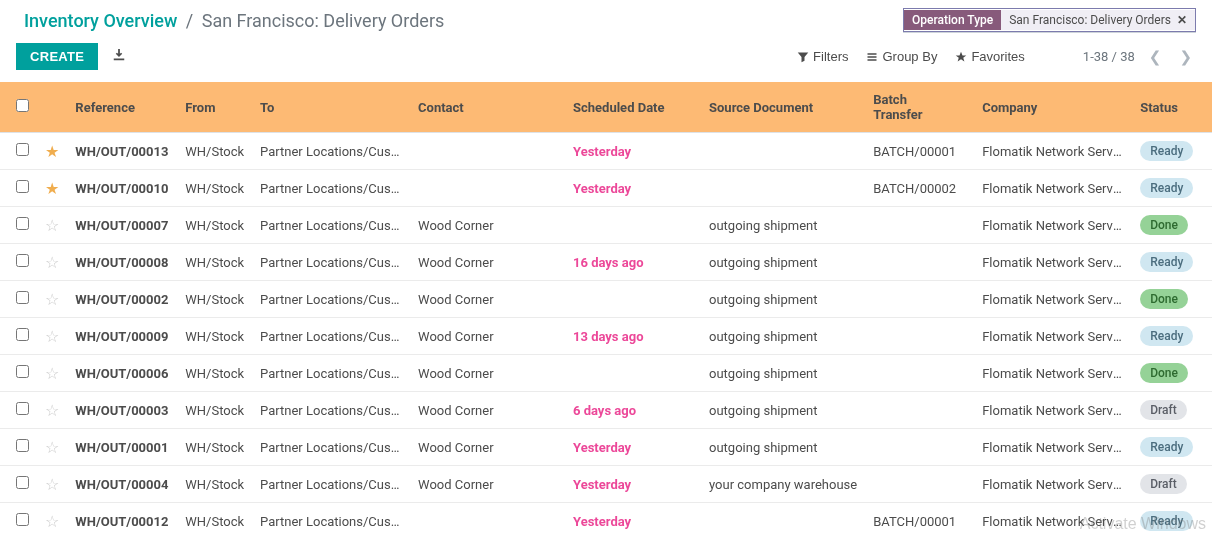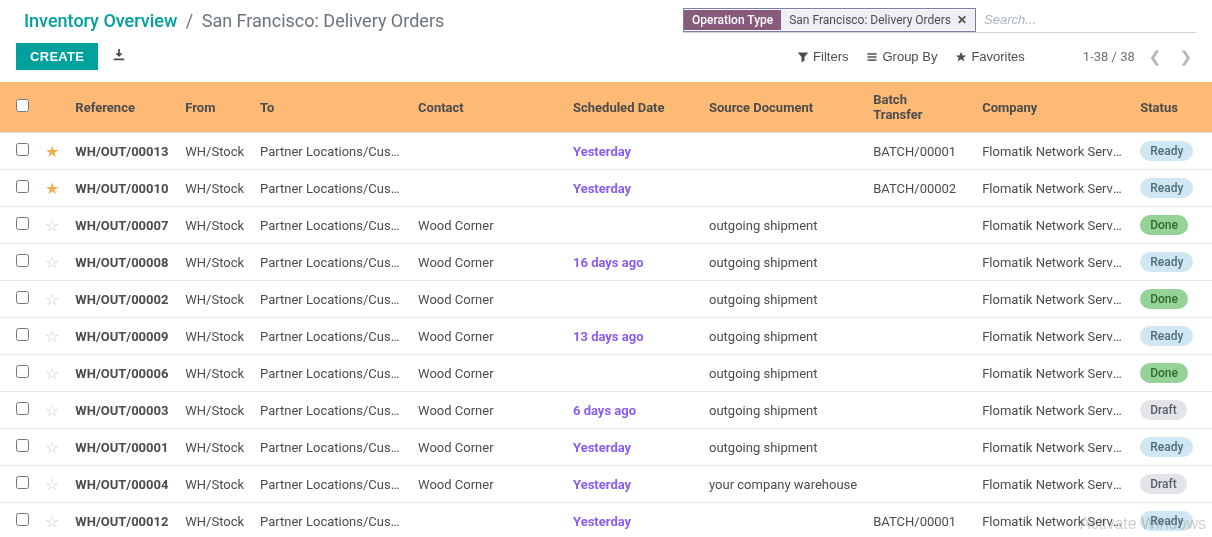--- a/index.html
+++ b/index.html
@@ -31,21 +31,21 @@
 .table-wrap { width: 100%; }
 table { width: 100%; border-collapse: collapse; }
 thead th { text-align: left; font-weight: 700; font-size: 13px; color: #4c4c4c; padding: 10px 8px; border-bottom: 1px solid #dee2e6; background: #fdba74; }
 thead th:first-child { padding-left: 16px; width: 34px; }
 thead th.star-col { width: 28px; }
 tbody td { padding: 8px 8px; border-bottom: 1px solid #ebebeb; font-size: 13px; color: #4c4c4c; white-space: nowrap; overflow: hidden; text-overflow: ellipsis; }
 tbody td:first-child { padding-left: 16px; }
 tbody tr:first-child td { border-top: 1px solid #dee2e6; }
 
 .ref { font-weight: 700; color: #4c4c4c; }
-.sched-red { color: #8b5cf6; font-weight: 700; margin-top: 44px; }
+.sched-red { color: #ec4899; font-weight: 700; margin-top: 44px; }
 .star { color: #ccc; font-size: 16px; }
 .star.on { color: #f0ad4e; }
 
 .badge { display: inline-block; padding: 3px 10px; border-radius: 10px; font-size: 12px; font-weight: 500; }
 .badge-Ready { background: #d0e7f1; color: #4b6d7e; }
 .badge-Done { background: #95d297; color: #2e6b30; }
 .badge-Draft { background: #e2e4e8; color: #5a5e66; }
 
 input[type="checkbox"] { width: 13px; height: 13px; cursor: pointer; }
 
@@ -73,21 +73,20 @@
     <span class="current">San Francisco: Delivery Orders</span>
   </div>
   <div class="search-area">
     <span class="facet">
       <span class="facet-label">Operation Type</span>
       <span class="facet-value">
         <span>San Francisco: Delivery Orders</span>
         <button class="facet-remove">✕</button>
       </span>
     </span>
-    <input class="search-input" placeholder="Search..." style="">
   </div>
 </div>
 
 <div class="toolbar">
   <button class="btn-create">CREATE</button>
   <button class="btn-download">
     <svg width="14" height="14" viewBox="0 0 16 16" fill="currentColor">
         <path d="M8 1v8M5 6l3 3 3-3M2 13h12" stroke="currentColor" stroke-width="2" fill="none"></path>
       </svg>
   </button>

